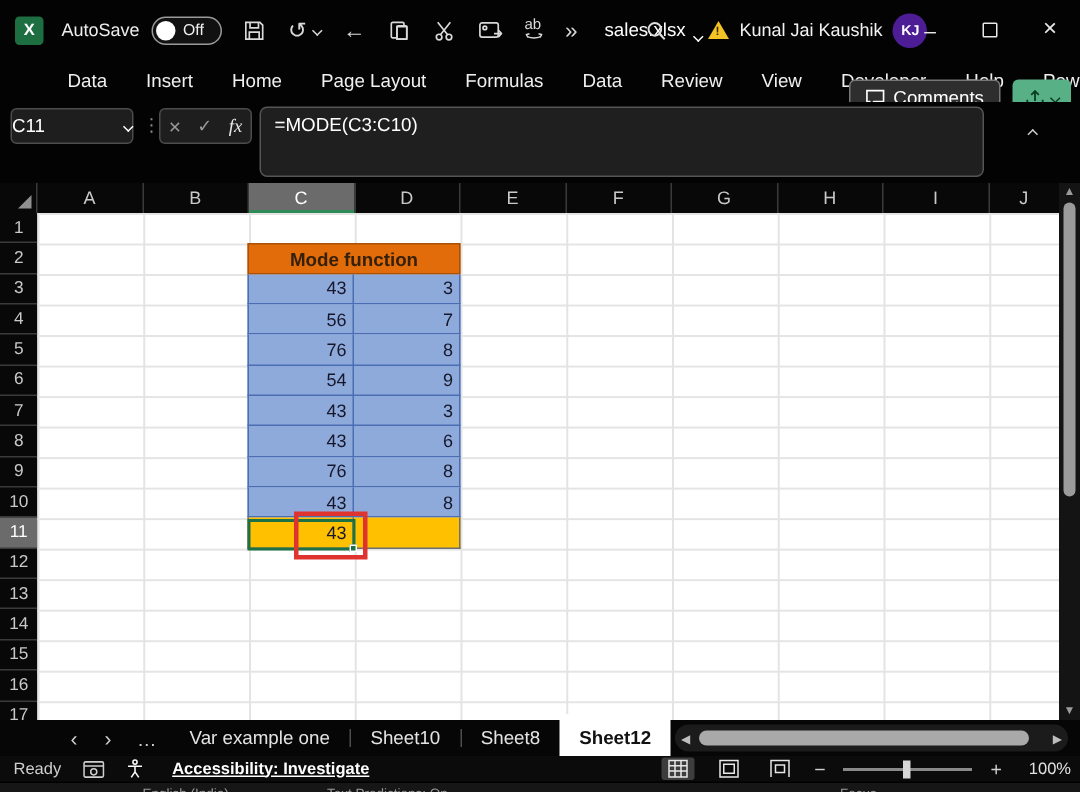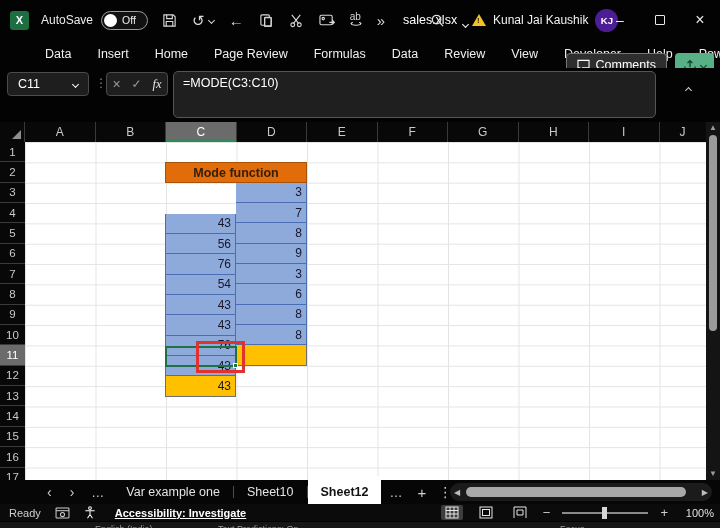--- a/index.html
+++ b/index.html
@@ -31,21 +31,21 @@
 
   
   .ribbonrow{position:absolute;top:40px;left:0;width:720px;height:28px;background:#030303;display:flex;align-items:center;color:#f0f0f0;}
   .rtab{font-size:12.5px;padding:0 13px;height:28px;display:flex;align-items:center;white-space:nowrap;}
   .ribbon-right{position:absolute;right:6px;top:42px;display:flex;align-items:flex-end;gap:8px;margin-top:11px;}
   .comments-btn{display:flex;align-items:center;gap:6px;border:1px solid #767676;background:#2e2e2e;border-radius:4px;height:24px;padding:0 10px;color:#fff;font-size:12.5px;}
   .share-btn{display:flex;align-items:center;gap:4px;background:#58B087;border-radius:4px;height:24px;padding:0 8px;color:#0b3d22;}
 
   
   .formularow{position:absolute;top:68px;left:0;width:720px;height:54px;background:#030303;}
-  .namebox{position:absolute;left:7px;top:4px;width:82px;height:24px;background:#1e1e1e;border:1px solid #4c4c4c;border-radius:4px;color:#fff;font-size:12.5px;display:flex;align-items:center;padding:0 10px;justify-content:space-between;}
+  .namebox{position:absolute;left:7px;top:4px;width:82px;height:24px;background:#1e1e1e;border:1px solid #4c4c4c;border-radius:4px;color:#fff;font-size:12.5px;display:flex;align-items:center;padding:0 0;justify-content:space-between;}
   .dots{position:absolute;left:95px;top:8px;color:#8a8a8a;font-size:12px;}
   .fbtns{position:absolute;left:106px;top:4px;width:62px;height:24px;border:1px solid #4c4c4c;border-radius:4px;background:#1e1e1e;display:flex;align-items:center;justify-content:space-around;color:#9a9a9a;font-size:12px;}
   .fx{font-style:italic;color:#e8e8e8;font-size:12.5px;font-family:"Liberation Serif",serif;}
   .formulabox{position:absolute;left:173px;top:3px;width:483px;height:47px;background:#1f1f1f;border:1px solid #555;border-radius:5px;color:#fff;font-size:12.5px;padding:4px 9px;}
   .fb-collapse{position:absolute;left:686px;top:11px;color:#cfcfcf;}
 
   
   .sheet{position:absolute;top:122px;left:0;width:720px;height:358px;background:#fff;}
   .colheaders{position:absolute;top:0;left:0;width:706px;height:20px;background:#080808;display:flex;}
   .cornerbox{width:25px;height:20px;background:#080808;border-right:1px solid #3a3a3a;position:relative;}
@@ -56,21 +56,21 @@
   .rowheaders{position:absolute;top:20px;left:0;width:25px;height:338px;background:#080808;overflow:hidden;}
   .rowh{width:25px;height:20.35px;display:flex;align-items:center;justify-content:center;color:#c9c9c9;font-size:11.5px;border-bottom:1px solid #3a3a3a;}
   .rowh.sel{background:#6b6b6b;color:#fff;}
   .cells{position:absolute;top:20px;left:25px;width:681px;height:338px;background:#fff;
     background-image:linear-gradient(to right,#e4e4e4 1px,transparent 1px),linear-gradient(to bottom,#e4e4e4 1px,transparent 1px);
     background-size:70.5px 20.35px;padding-left:16px;}
   
   .xtable{position:absolute;left:140px;top:20.35px;width:142px;}
   .trow{display:flex;height:20.35px;}
   .tcell{height:20.35px;font-size:12px;color:#17172b;display:flex;align-items:center;justify-content:flex-end;padding-right:4px;border-right:1px solid #4a6db3;border-bottom:1px solid #4a6db3;background:#8EAADB;}
-  .tcell.c{width:71px;border-left:1px solid #4a6db3;margin-top:31px;}
+  .tcell.c{width:71px;border-left:1px solid #4a6db3;}
   .tcell.d{width:71px;}
   .ttitle{width:142px;height:20.35px;background:#E26B0A;border:1px solid #a85209;color:#35200a;font-weight:bold;font-size:12.5px;display:flex;align-items:center;justify-content:center;}
   .trow.result .tcell{background:#FFC000;border-color:#6e6e6e;}
   .sel-border{position:absolute;left:140px;top:203.5px;width:72px;height:21px;border:2px solid #1E7145;pointer-events:none;}
   .fill-handle{position:absolute;right:-3px;bottom:-3px;width:5px;height:5px;background:#1E7145;border:1px solid #fff;}
   .redbox{position:absolute;left:196px;top:219px;width:49px;height:32px;border:3px solid #DF3330;z-index:30;}
   
   .vscroll{position:absolute;top:0;right:0;width:14px;height:358px;background:#141414;display:flex;flex-direction:column;align-items:center;}
   .vthumb{position:absolute;top:13px;left:3px;width:8px;height:196px;background:#9b9b9b;border-radius:5px;}
   .scrollarrow{color:#9b9b9b;font-size:8px;line-height:12px;}
@@ -183,21 +183,21 @@
     <span class="winbtn" style="font-size:16px;">
         <span>×</span>
       </span>
   </div>
 </div>
 
 <div class="ribbonrow">
   <span class="rtab" style="margin-left:32px;">Data</span>
   <span class="rtab">Insert</span>
   <span class="rtab">Home</span>
-  <span class="rtab">Page Review</span>
+  <span class="rtab">Page Layout</span>
   <span class="rtab">Formulas</span>
   <span class="rtab">Data</span>
   <span class="rtab">Review</span>
   <span class="rtab">View</span>
   <span class="rtab">Developer</span>
   <span class="rtab">Help</span>
   <span class="rtab">Power Pivot</span>
 </div>
 <div class="ribbon-right">
   <div class="comments-btn">
@@ -318,20 +318,21 @@
 </div>
 
 <div class="tabbar">
   <span class="navchev" style="margin-left:38px;">‹</span>
   <span class="navchev">›</span>
   <span class="tab-ellipsis">…</span>
   <span class="sheettab">Var example one</span>
   <span class="tabsep"></span>
   <span class="sheettab">Sheet10</span>
   <span class="tabsep"></span>
+  <span class="sheettab">Sheet8</span>
   <span class="sheettab active">Sheet12</span>
   <span class="tab-ellipsis">…</span>
   <span class="navchev" style="padding:0 6px;font-size:15px;">+</span>
   <span class="navchev" style="padding:0 6px;">⋮</span>
   <div class="hscroll">
     <span class="harrow" style="left:4px;">◀</span>
     <div class="hthumb"></div>
     <span class="harrow" style="right:4px;">▶</span>
   </div>
 </div>

